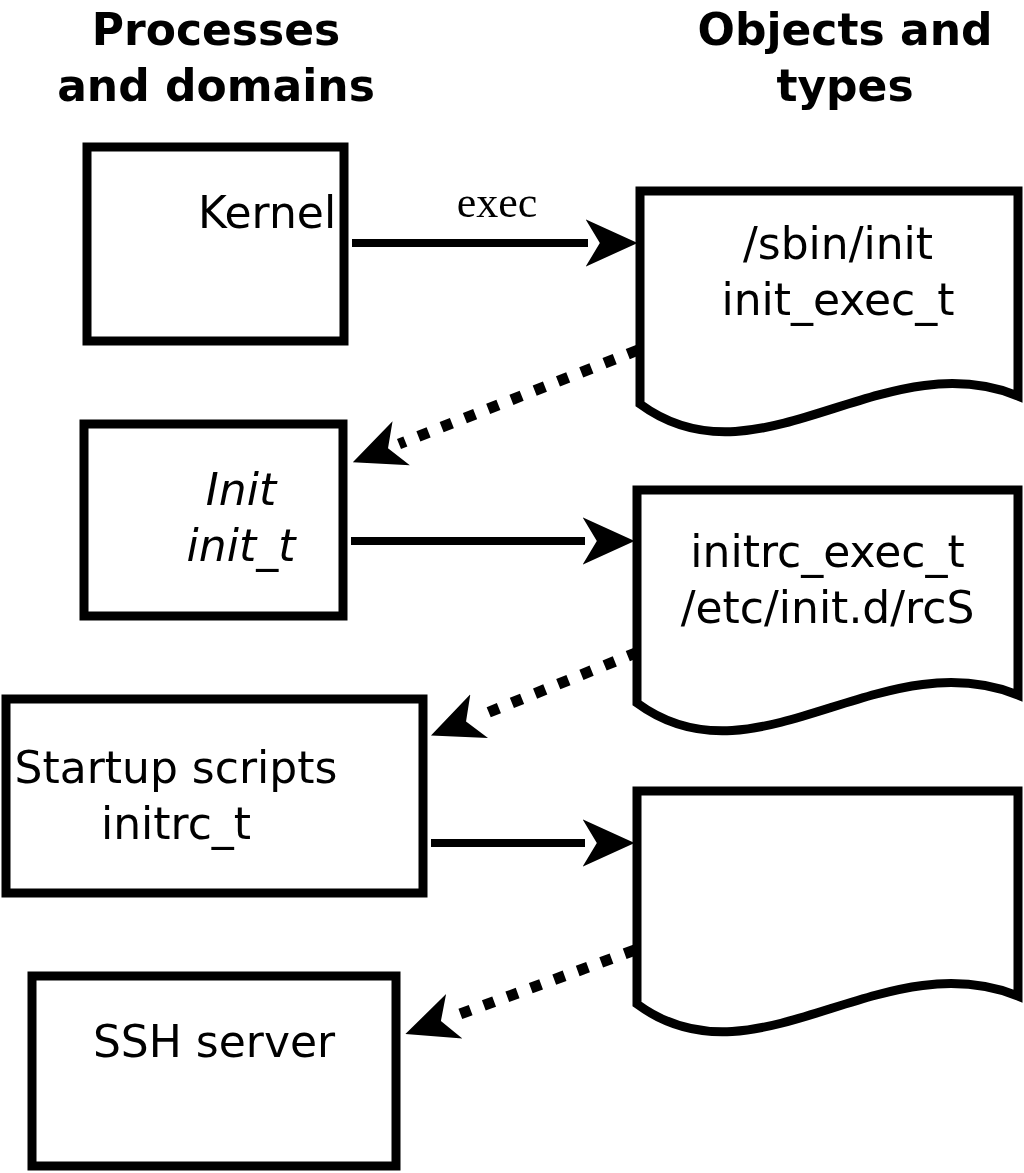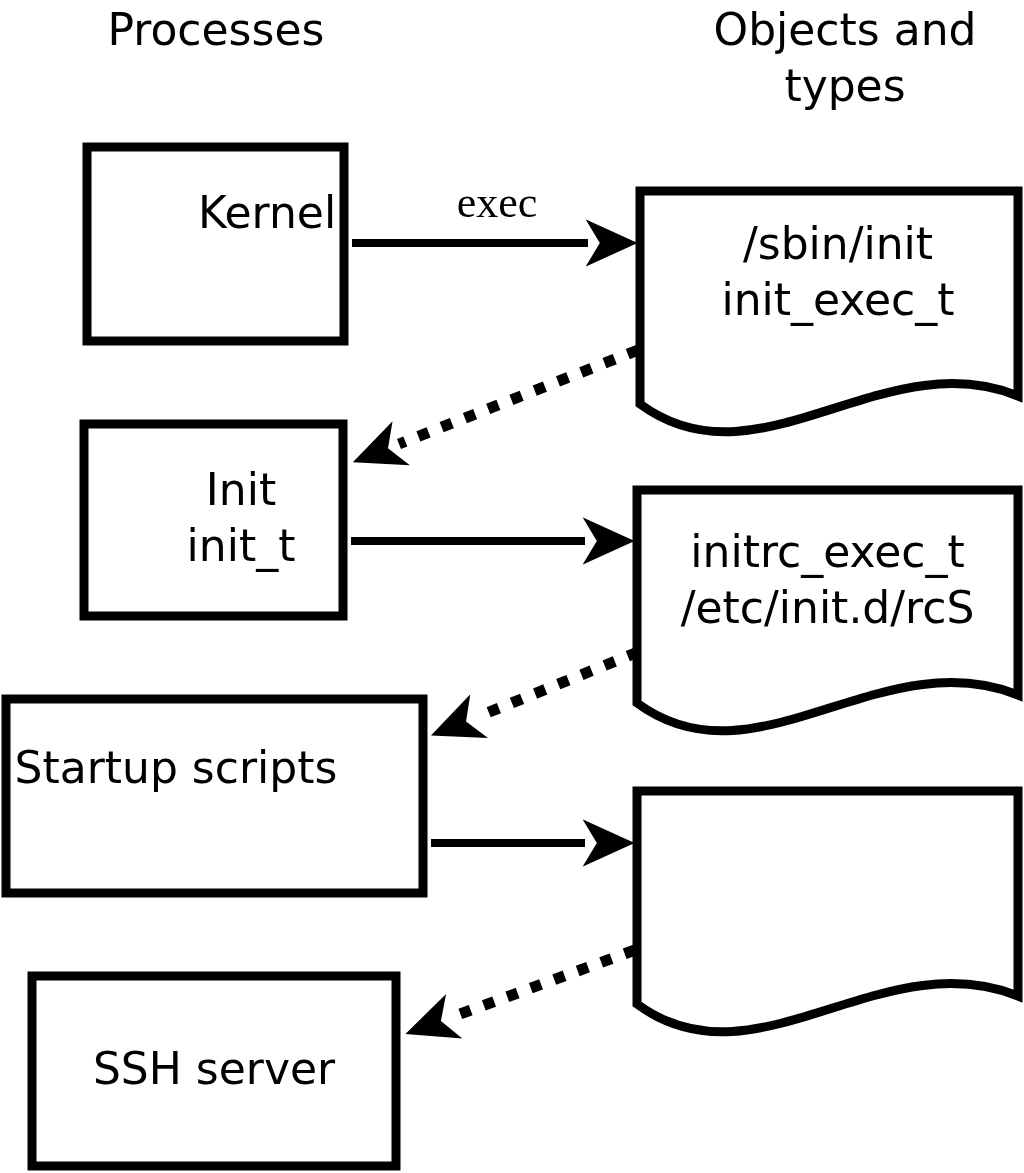--- a/index.html
+++ b/index.html
@@ -22,21 +22,21 @@
     top: 0;
   }
   .label {
     position: absolute;
     text-align: center;
     font-size: 44px;
     line-height: 56px;
     white-space: nowrap;
   }
   .heading {
-    font-weight: 400;
+    font-weight: 700;
   }
 </style>
 </head>
 <body>
 
 <div class="canvas">
 
   <svg class="layer" width="1024" height="1173" viewBox="0 0 1024 1173">
     <defs>
       <marker id="arrowhead" viewBox="0 0 11 10" refX="0.5" refY="5" markerWidth="52" markerHeight="50" orient="auto" markerUnits="userSpaceOnUse">
@@ -57,39 +57,41 @@
     <line x1="351" y1="541" x2="585" y2="541" stroke="#000000" stroke-width="8" marker-end="url(#arrowhead)"></line>
     <line x1="431" y1="843" x2="585" y2="843" stroke="#000000" stroke-width="8" marker-end="url(#arrowhead)"></line>
 
     <line x1="638" y1="350" x2="399" y2="444" stroke="#000000" stroke-width="11" stroke-dasharray="11 14" marker-end="url(#arrowhead)"></line>
     <line x1="638" y1="652" x2="477" y2="717" stroke="#000000" stroke-width="11" stroke-dasharray="11 14" marker-end="url(#arrowhead)"></line>
     <line x1="635" y1="950" x2="452" y2="1017" stroke="#000000" stroke-width="11" stroke-dasharray="11 14" marker-end="url(#arrowhead)"></line>
   </svg>
 
   <div class="label heading" style="left:16px;  top:2px; width:400px;">
     <div>Processes</div>
+    <div>and domains</div>
   </div>
   <div class="label heading" style="left:645px; top:2px; width:400px;">
     <div>Objects and</div>
     <div>types</div>
   </div>
 
   <div class="label" style="left:397px; top:175px; width:200px;font-family:Liberation Serif, serif;">exec</div>
 
   <div class="label" style="left:83px; top:185px; width:310px;margin-left:29px;">
     <div>Kernel</div>
   </div>
-  <div class="label" style="left:80px; top:462px; width:322px;">
+  <div class="label" style="left:80px; top:462px; width:322px;font-style:italic;">
     <div>Init</div>
     <div>init_t</div>
   </div>
   <div class="label" style="left:2px; top:740px; width:348px;">
     <div>Startup scripts</div>
+    <div>initrc_t</div>
   </div>
-  <div class="label" style="left:28px; top:1014px; width:372px;margin-top:27px;">
+  <div class="label" style="left:28px; top:1014px; width:372px;">
     <div>SSH server</div>
   </div>
 
   <div class="label" style="left:649px; top:216px; width:378px;">
     <div>/sbin/init</div>
     <div>init_exec_t</div>
   </div>
   <div class="label" style="left:637px; top:524px; width:381px;">
     <div>initrc_exec_t</div>
     <div>/etc/init.d/rcS</div>

